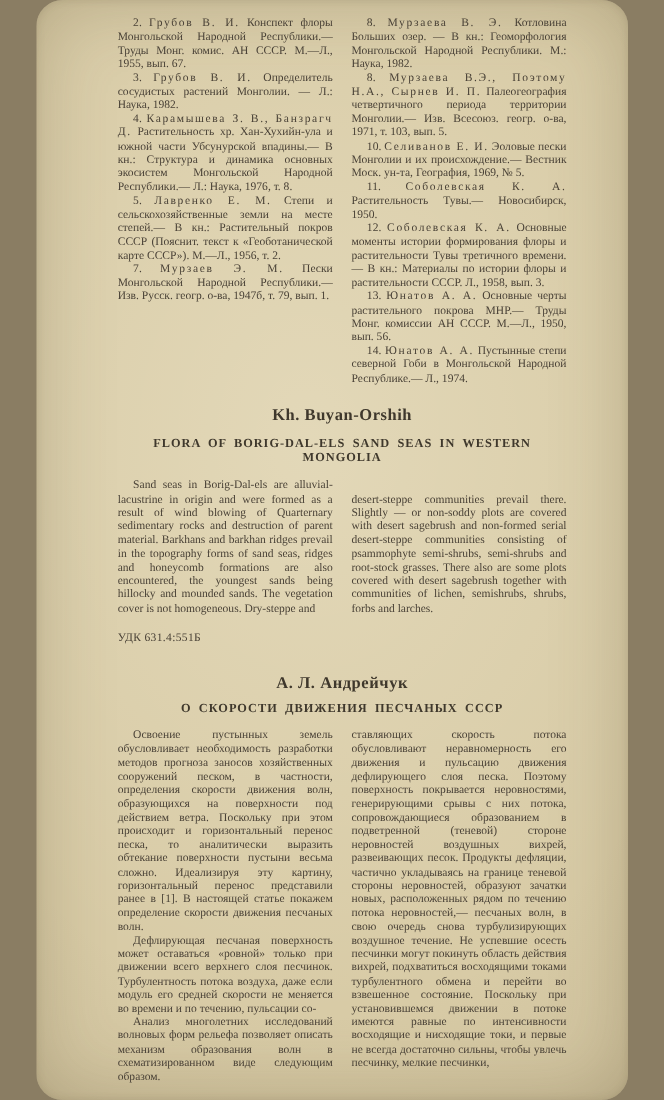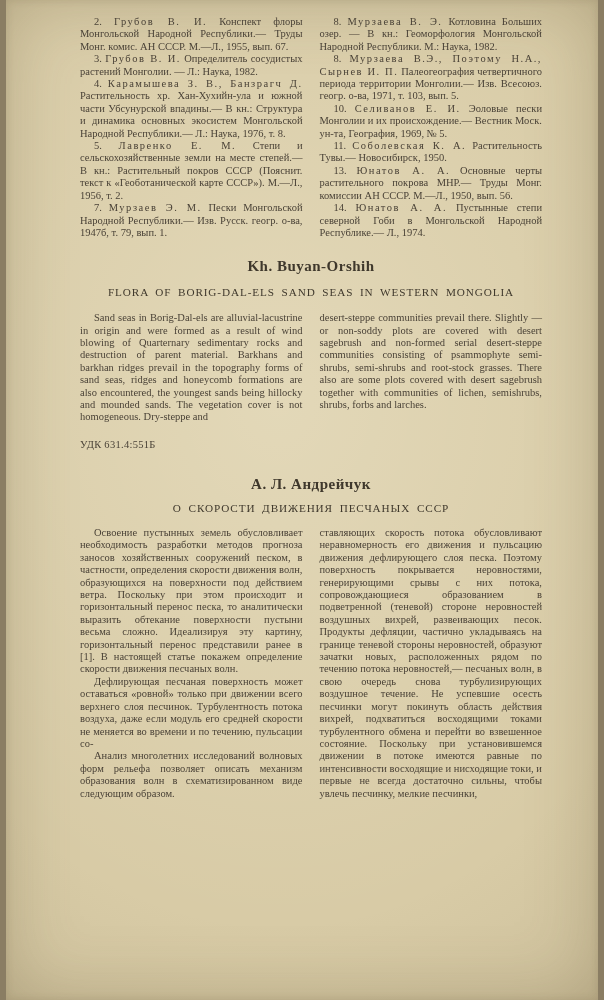--- a/index.html
+++ b/index.html
@@ -1,61 +1,62 @@
 <!DOCTYPE html>
 <html><head>
 <meta charset="utf-8">
 <style>
   html,body { margin:0; padding:0; background:#8a7d63; }
   .page {
     position: relative;
-    width: 592px;
+    width: 538px;
     height: 1000px;
     margin: 0 auto;
     box-sizing: border-box;
     padding: 16px 56px 0 74px;
     background-color: #d8cba6;
     background-image:
       radial-gradient(ellipse 130% 95% at 46% 40%,
         rgba(255,250,232,0.28) 0%,
         rgba(216,203,166,0.0) 55%,
         rgba(110,92,60,0.20) 100%);
     box-shadow: inset 0 0 70px rgba(95,78,48,0.28), inset 0 0 8px rgba(95,78,48,0.18);
     color: #4a4237;
     font-family: "Liberation Serif", "DejaVu Serif", serif;
     font-size: 10.5px;
     line-height: 12.4px;
     overflow: hidden;
+    border-radius: 24px;
   }
   .two-col { display: flex; gap: 17px; }
   .col { flex: 1 1 0; text-align: justify; min-width: 0; }
   .entry { margin: 0; text-indent: 14px; }
   .entry-author { letter-spacing: 1.5px; }
   .para { margin: 0; text-indent: 14px; }
   .para-cont { margin: 0; text-indent: 0; }
   .byline {
     text-align: center;
     font-weight: bold;
     font-size: 15px;
     letter-spacing: 0.5px;
     color: #3f382c;
     margin: 0;
   }
   .art-title {
     text-align: center;
-    font-weight: normal;
+    font-weight: bold;
     font-size: 11.2px;
     letter-spacing: 0.9px;
     word-spacing: 3px;
     color: #3f382c;
     margin: 0;
   }
   .byline-en { margin-top: 21px; }
   .title-en  { margin-top: 13px; }
-  .abstract  { margin-top: 14px; }
+  .abstract  { margin-top: 14px; align-items: flex-end; }
   .udk       { margin-top: 15px; text-indent: 0; letter-spacing: 0.3px; }
   .byline-ru { margin-top: 27px; }
   .title-ru  { margin-top: 11px; }
   .body-ru   { margin-top: 13px; }
   .page-number {
     position: absolute;
     left: 77px;
     top: 1000px;
     font-size: 11px;
     color: #4a4237;
@@ -109,20 +110,25 @@
         <span>10.</span>
         <span class="entry-author">Селиванов Е. И.</span>
         <span>Эоловые пески Монголии и их происхождение.— Вестник Моск. ун-та, География, 1969, № 5.</span>
       </p>
       <p class="entry">
         <span>11.</span>
         <span class="entry-author">Соболевская К. А.</span>
         <span>Растительность Тувы.— Новосибирск, 1950.</span>
       </p>
       <p class="entry">
+        <span>12.</span>
+        <span class="entry-author">Соболевская К. А.</span>
+        <span>Основные моменты истории формирования флоры и растительности Тувы третичного времени.— В кн.: Материалы по истории флоры и растительности СССР. Л., 1958, вып. 3.</span>
+      </p>
+      <p class="entry">
         <span>13.</span>
         <span class="entry-author">Юнатов А. А.</span>
         <span>Основные черты растительного покрова МНР.— Труды Монг. комиссии АН СССР. М.—Л., 1950, вып. 56.</span>
       </p>
       <p class="entry">
         <span>14.</span>
         <span class="entry-author">Юнатов А. А.</span>
         <span>Пустынные степи северной Гоби в Монгольской Народной Республике.— Л., 1974.</span>
       </p>
     </div>

